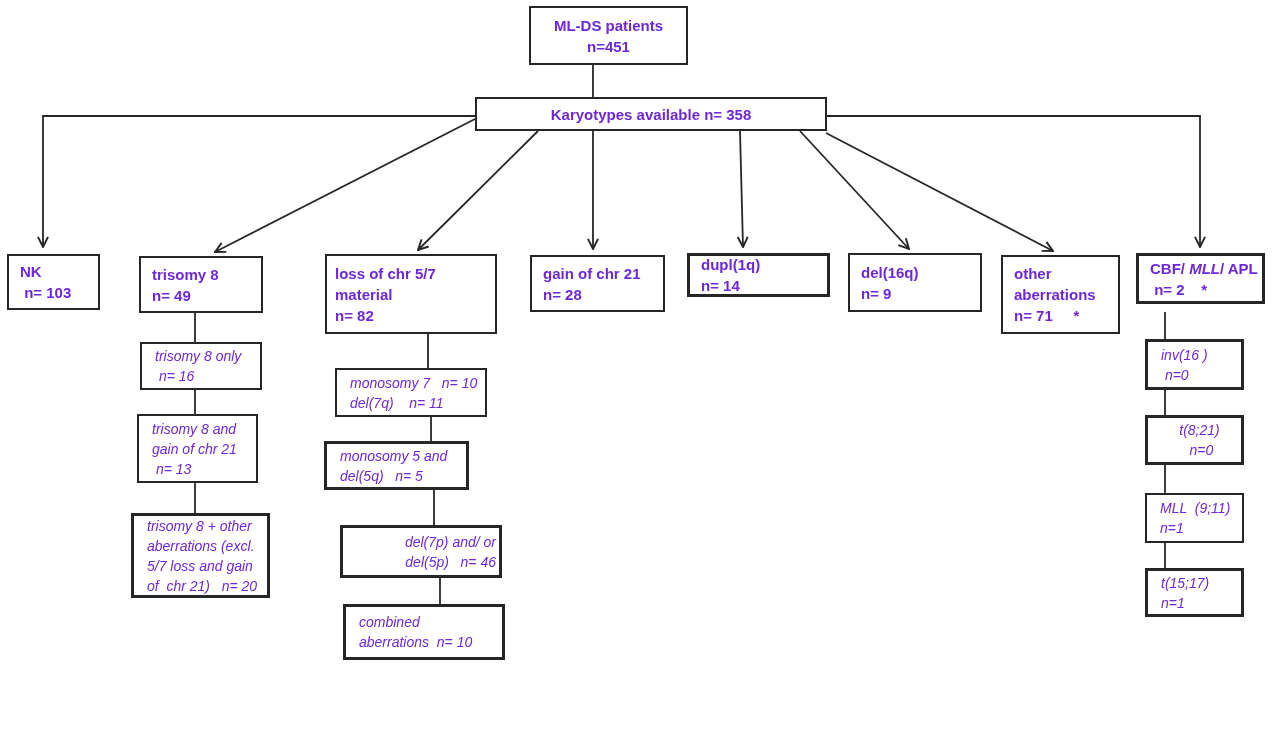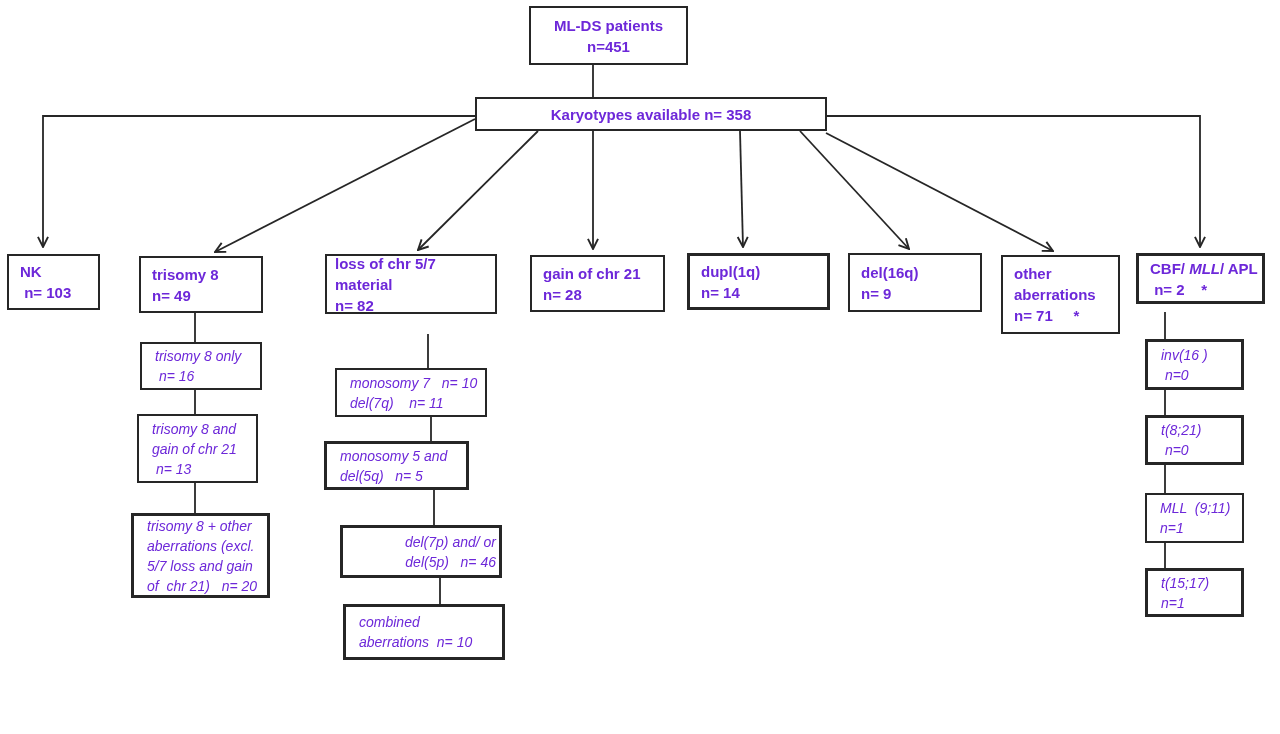--- a/index.html
+++ b/index.html
@@ -74,30 +74,30 @@
         <div class="tline">Karyotypes available n= 358</div>
       </div>
       <div class="node bold left" style="left: 7px; top: 254px; width: 93px; height: 56px; border-width: 2px;">
         <div class="tline">NK</div>
         <div class="tline"> n= 103</div>
       </div>
       <div class="node bold left" style="left: 139px; top: 256px; width: 124px; height: 57px; border-width: 2px;">
         <div class="tline">trisomy 8</div>
         <div class="tline">n= 49</div>
       </div>
-      <div class="node bold left" style="left: 325px; top: 254px; width: 172px; height: 60px; border-width: 2px; padding-left: 8px;">
+      <div class="node bold left" style="left: 325px; top: 254px; width: 172px; height: 80px; border-width: 2px; padding-left: 8px;">
         <div class="tline">loss of chr 5/7</div>
         <div class="tline">material</div>
         <div class="tline">n= 82</div>
       </div>
       <div class="node bold left" style="left: 530px; top: 255px; width: 135px; height: 57px; border-width: 2px;">
         <div class="tline">gain of chr 21</div>
         <div class="tline">n= 28</div>
       </div>
-      <div class="node bold left" style="left: 687px; top: 253px; width: 143px; height: 57px; border-width: 3px;">
+      <div class="node bold left" style="left: 687px; top: 253px; width: 143px; height: 44px; border-width: 3px;">
         <div class="tline">dupl(1q)</div>
         <div class="tline">n= 14</div>
       </div>
       <div class="node bold left" style="left: 848px; top: 253px; width: 134px; height: 59px; border-width: 2px;">
         <div class="tline">del(16q)</div>
         <div class="tline">n= 9</div>
       </div>
       <div class="node bold left" style="left: 1001px; top: 255px; width: 119px; height: 79px; border-width: 2px;">
         <div class="tline">other</div>
         <div class="tline">aberrations</div>
@@ -135,21 +135,21 @@
         <div class="tline">del(5p)   n= 46</div>
       </div>
       <div class="node italic left" style="left: 343px; top: 604px; width: 162px; height: 56px; border-width: 3px;">
         <div class="tline">combined</div>
         <div class="tline">aberrations  n= 10</div>
       </div>
       <div class="node italic left" style="left: 1145px; top: 339px; width: 99px; height: 51px; border-width: 3px;">
         <div class="tline">inv(16 )</div>
         <div class="tline"> n=0</div>
       </div>
-      <div class="node italic left" style="left: 1145px; top: 415px; width: 99px; height: 50px; border-width: 3px;">
+      <div class="node italic left" style="left: 1145px; top: 415px; width: 99px; height: 50px; border-width: 3px; align-items: center;">
         <div class="tline">t(8;21)</div>
         <div class="tline"> n=0</div>
       </div>
       <div class="node italic left" style="left: 1145px; top: 493px; width: 99px; height: 50px; border-width: 2px;">
         <div class="tline">MLL  (9;11)</div>
         <div class="tline">n=1</div>
       </div>
       <div class="node italic left" style="left: 1145px; top: 568px; width: 99px; height: 49px; border-width: 3px;">
         <div class="tline">t(15;17)</div>
         <div class="tline">n=1</div>

